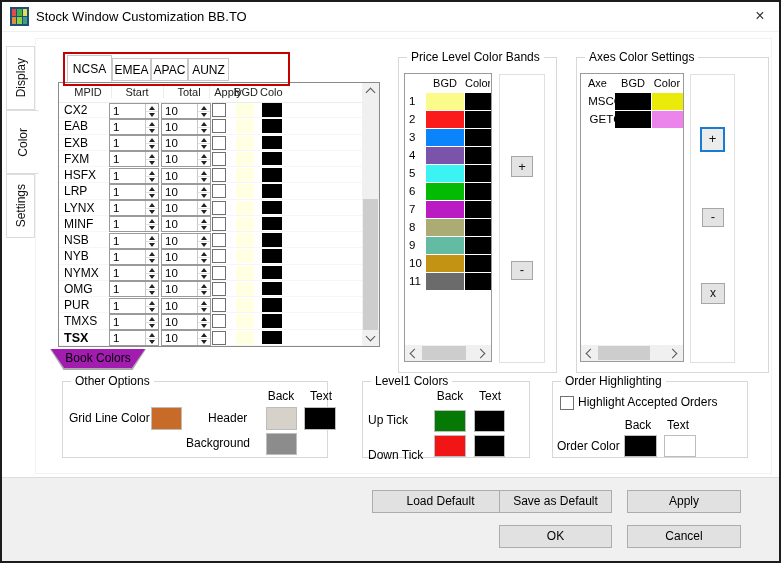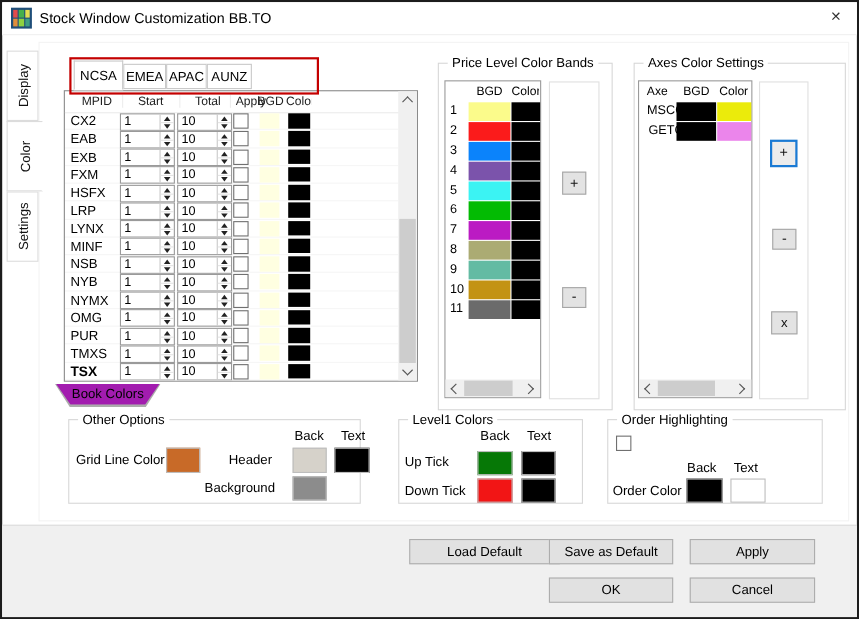--- a/index.html
+++ b/index.html
@@ -759,28 +759,29 @@
     <div class="swatch" style="left: 203px; top: 51px; width: 31px; height: 22px; background: rgb(140, 140, 140);"></div>
   </div>
 
   <div class="group g-level1">
     <div class="gtitle">Level1 Colors</div>
     <div class="ghdr" style="left:69px;top:7px;width:36px;">Back</div>
     <div class="ghdr" style="left:109px;top:7px;width:36px;">Text</div>
     <div class="glabel" style="left:5px;top:31px;">Up Tick</div>
     <div class="swatch" style="left: 71px; top: 28px; width: 32px; height: 22px; background: rgb(6, 120, 6);"></div>
     <div class="swatch" style="left: 111px; top: 28px; width: 31px; height: 22px; background: rgb(0, 0, 0);"></div>
-    <div class="glabel" style="left:5px;top:57px;">Down Tick</div>
+    <div class="glabel" style="left:5px;top:66px;">Down Tick</div>
     <div class="swatch" style="left: 71px; top: 53px; width: 32px; height: 22px; background: rgb(242, 21, 21);"></div>
     <div class="swatch" style="left: 111px; top: 53px; width: 31px; height: 22px; background: rgb(0, 0, 0);"></div>
   </div>
 
   <div class="group g-order">
     <div class="gtitle">Order Highlighting</div>
     <span class="gcb" style="left:7px;top:14px;"></span>
+    <div class="glabel" style="left:25px;top:13px;">Highlight Accepted Orders</div>
     <div class="ghdr" style="left:67px;top:36px;width:36px;">Back</div>
     <div class="ghdr" style="left:107px;top:36px;width:36px;">Text</div>
     <div class="glabel" style="left:4px;top:57px;">Order Color</div>
     <div class="swatch" style="left: 71px; top: 53px; width: 33px; height: 22px; background: rgb(0, 0, 0);"></div>
     <div class="swatch" style="left: 111px; top: 53px; width: 32px; height: 22px; background: rgb(255, 255, 255);"></div>
   </div>
 
   <div class="footer">
     <div class="fbtn f-load">Load Default</div>
     <div class="fbtn f-save">Save as Default</div>

